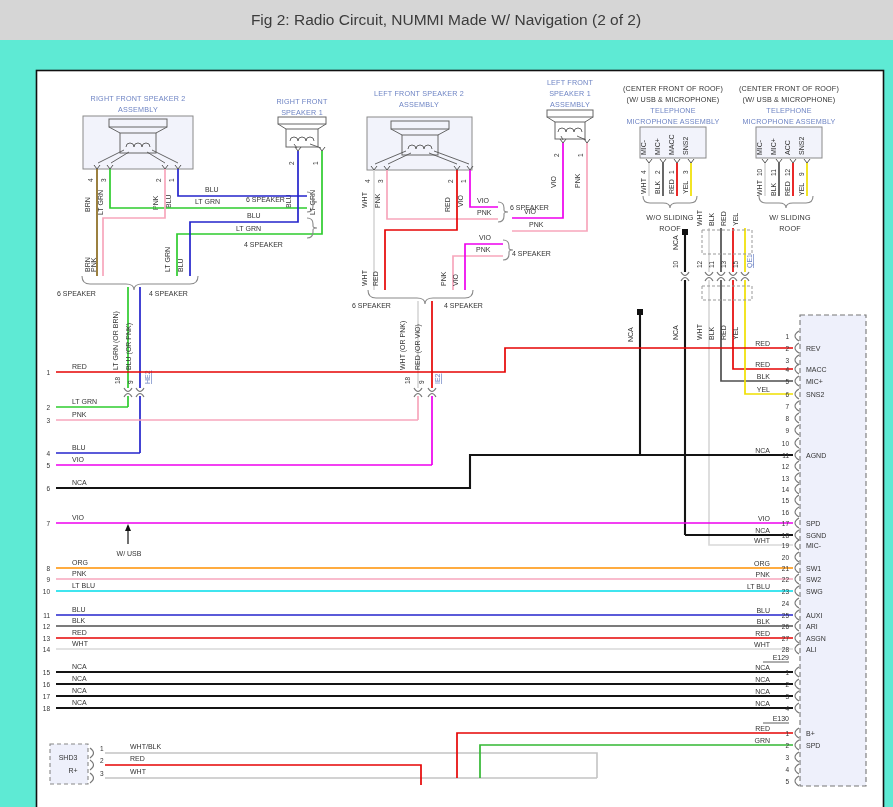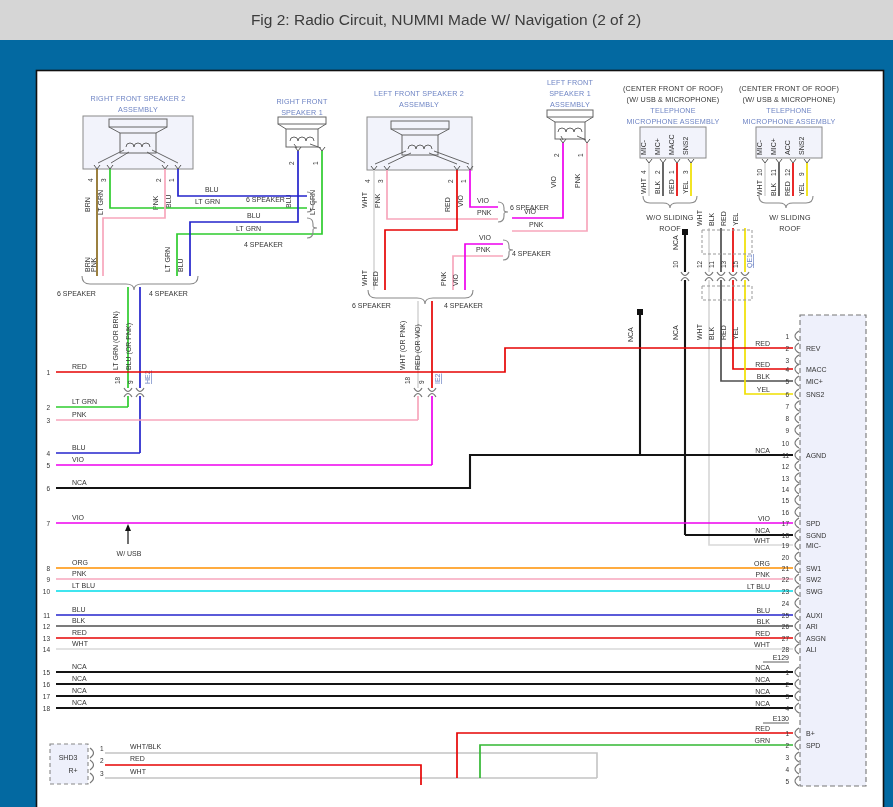--- a/index.html
+++ b/index.html
@@ -1,16 +1,16 @@
 <!DOCTYPE html>
 <html><head>
 <meta charset="utf-8">
 <style>
   html,body{margin:0;padding:0;background:#fff;}
-  #stage{position:relative;width:893px;height:807px;overflow:hidden;background:#0369a1;
+  #stage{position:relative;width:893px;height:807px;overflow:hidden;background:#5eead4;
          font-family:"Liberation Sans",sans-serif;}
   svg{display:block;}
   text{font-family:"Liberation Sans",sans-serif;fill:#333;}
   .ttl{font-size:15.5px;fill:#3c3c3c;}
   .hdr{font-size:7.2px;fill:#6e84c4;letter-spacing:.2px;}
   .hdrk{font-size:7.2px;fill:#333;letter-spacing:.2px;}
   .lbl{font-size:7px;}
   .num{font-size:6.5px;}
   .sig{font-size:7px;}
   .cname{font-size:7px;fill:#6e84c4;}

